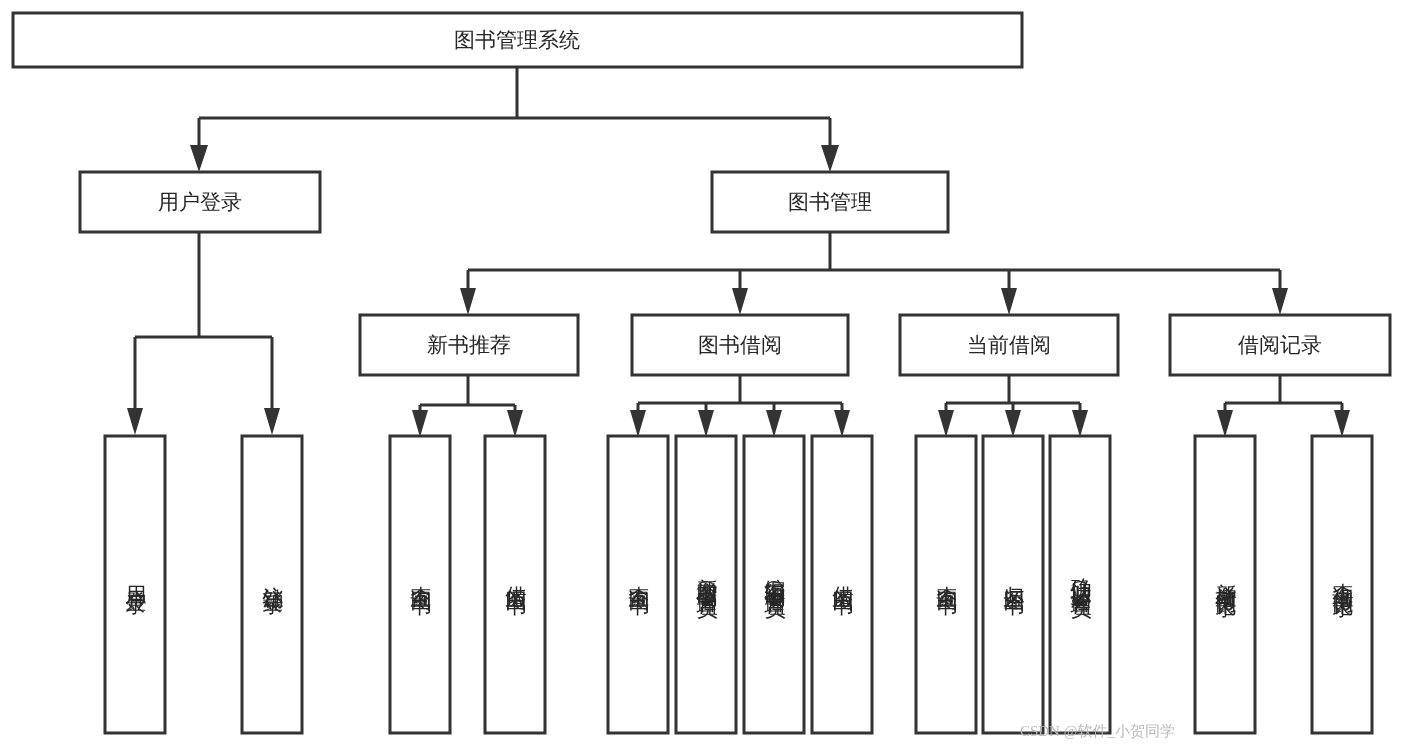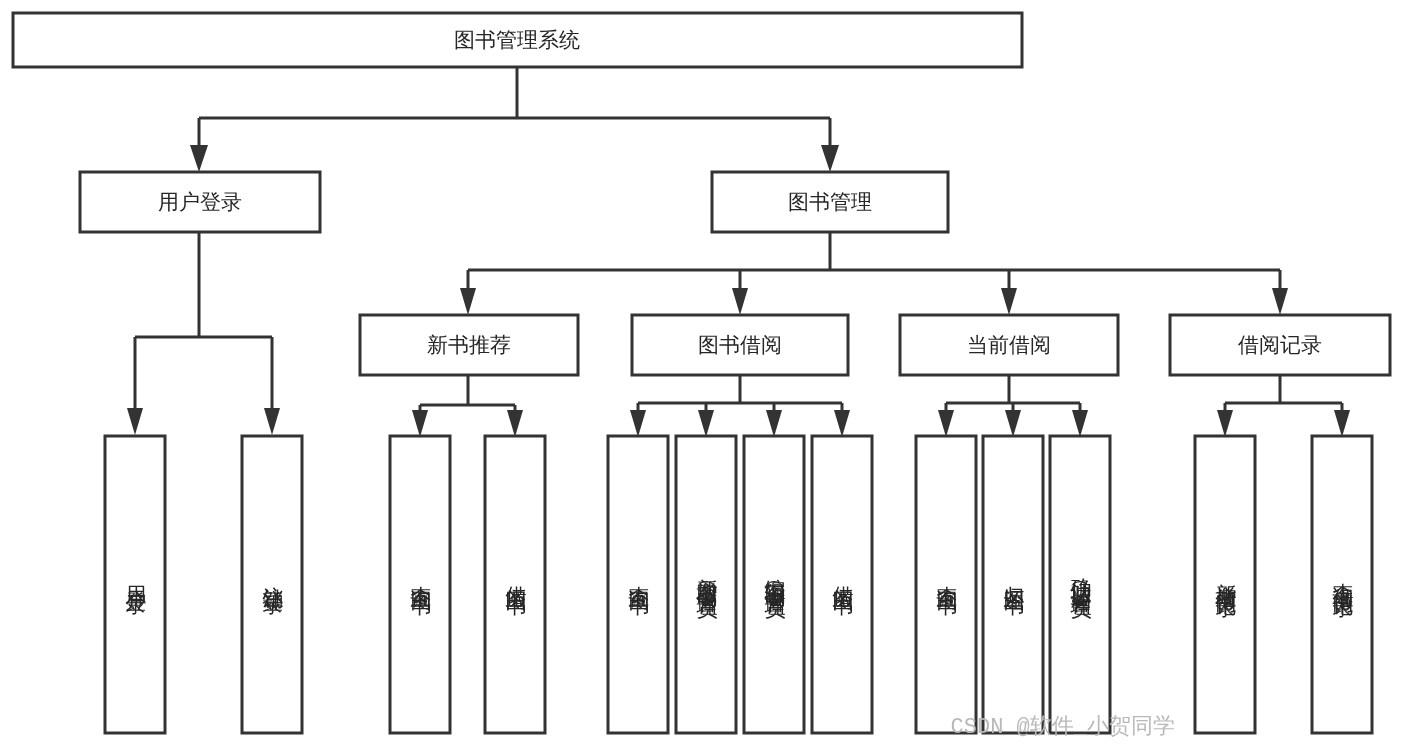--- a/index.html
+++ b/index.html
@@ -53,22 +53,22 @@
     writing-mode: vertical-rl;
     text-orientation: upright;
     letter-spacing: 3px;
     dominant-baseline: middle;
     text-anchor: middle;
   }
   .watermark {
     position: absolute;
     right: 6px;
     bottom: 6px;
-    font-family: Liberation Mono, monospace;
-    font-size: 22px;
+    font-family: Liberation Serif, serif;
+    font-size: 15px;
     color: #b9b9b9;
     white-space: nowrap;
     pointer-events: none;
     user-select: none;
   }
 </style>
 </head>
 <body>
 
 <div id="diagram-root">

